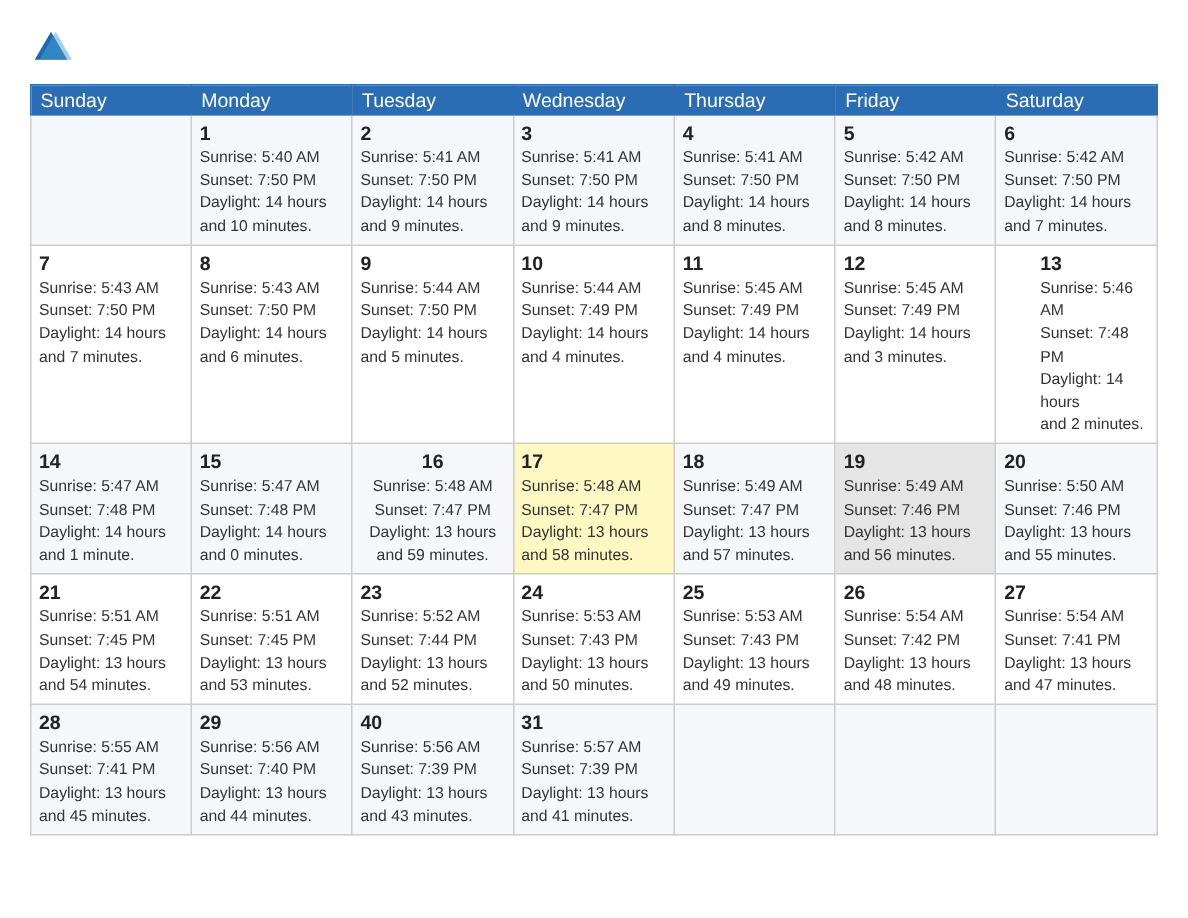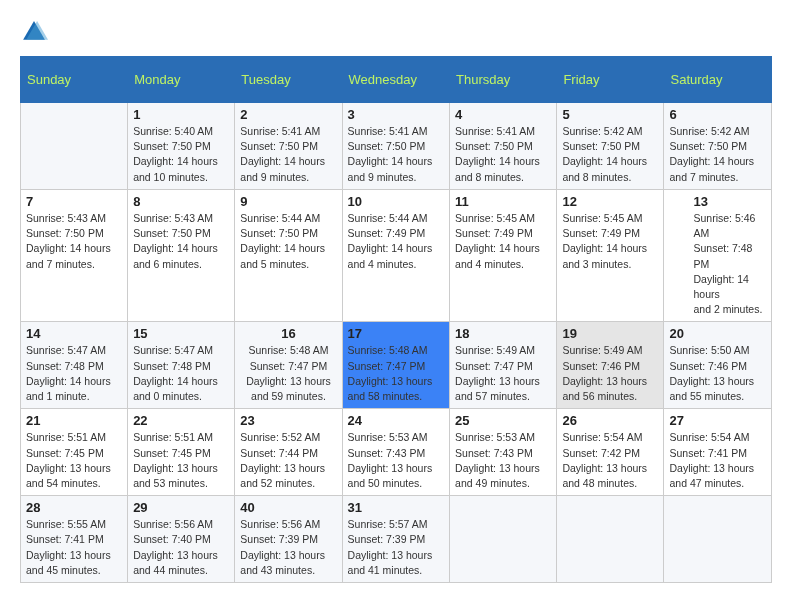--- a/index.html
+++ b/index.html
@@ -54,22 +54,22 @@
       color: #444;
       margin-top: 2px;
     }
     .calendar {
       width: 100%;
       border-collapse: collapse;
       font-size: 11px;
     }
     .calendar thead th {
       background: #2a6db5;
-      color: #bef264;
-      padding: 15px 6px;
+      color: #ffffff;
+      padding: 2px 6px;
       text-align: left;
       font-size: 13px;
       font-weight: normal;
       border: 1px solid #2a6db5;
     }
     .calendar tbody td {
       border: 1px solid #ccc;
       vertical-align: top;
       padding: 4px 5px;
       width: 108px;
@@ -196,21 +196,21 @@
             <div class="day-info">Sunrise: 5:47 AM<br>Sunset: 7:48 PM<br>Daylight: 14 hours<br>and 1 minute.</div>
           </td>
           <td style="background: rgb(245, 247, 250);">
             <span class="day-num">15</span>
             <div class="day-info">Sunrise: 5:47 AM<br>Sunset: 7:48 PM<br>Daylight: 14 hours<br>and 0 minutes.</div>
           </td>
           <td style="background: rgb(245, 247, 250); text-align: center;">
             <span class="day-num">16</span>
             <div class="day-info">Sunrise: 5:48 AM<br>Sunset: 7:47 PM<br>Daylight: 13 hours<br>and 59 minutes.</div>
           </td>
-          <td style="background: #3b82f6;">
+          <td style="background: #fef9c3;">
             <span class="day-num">17</span>
             <div class="day-info">Sunrise: 5:48 AM<br>Sunset: 7:47 PM<br>Daylight: 13 hours<br>and 58 minutes.</div>
           </td>
           <td style="background: rgb(245, 247, 250);">
             <span class="day-num">18</span>
             <div class="day-info">Sunrise: 5:49 AM<br>Sunset: 7:47 PM<br>Daylight: 13 hours<br>and 57 minutes.</div>
           </td>
           <td style="background: #e5e5e5;">
             <span class="day-num">19</span>
             <div class="day-info">Sunrise: 5:49 AM<br>Sunset: 7:46 PM<br>Daylight: 13 hours<br>and 56 minutes.</div>

